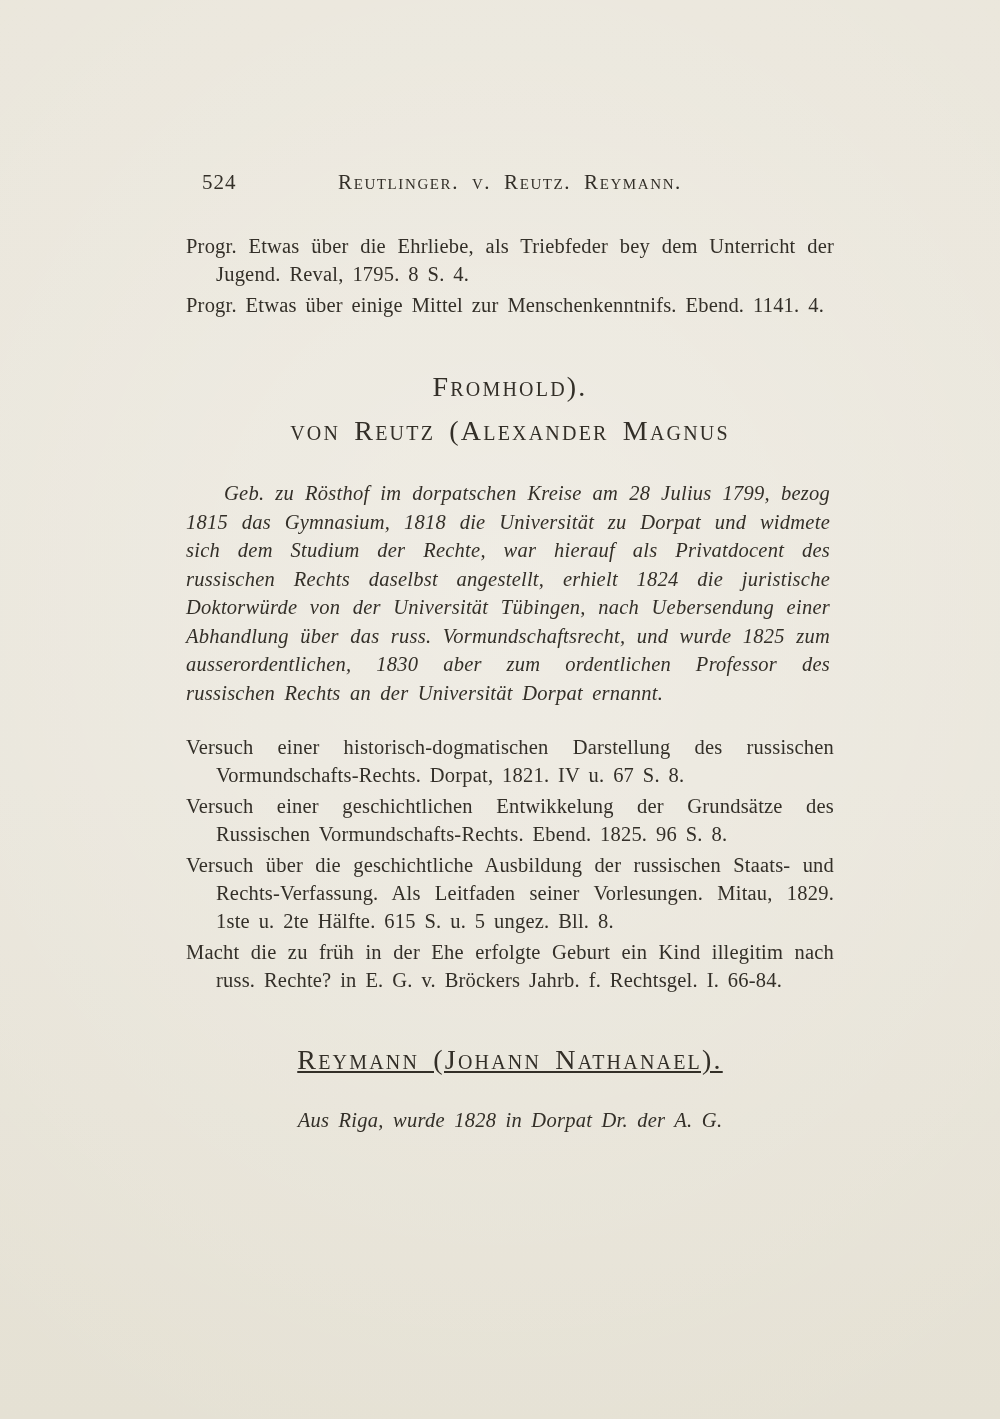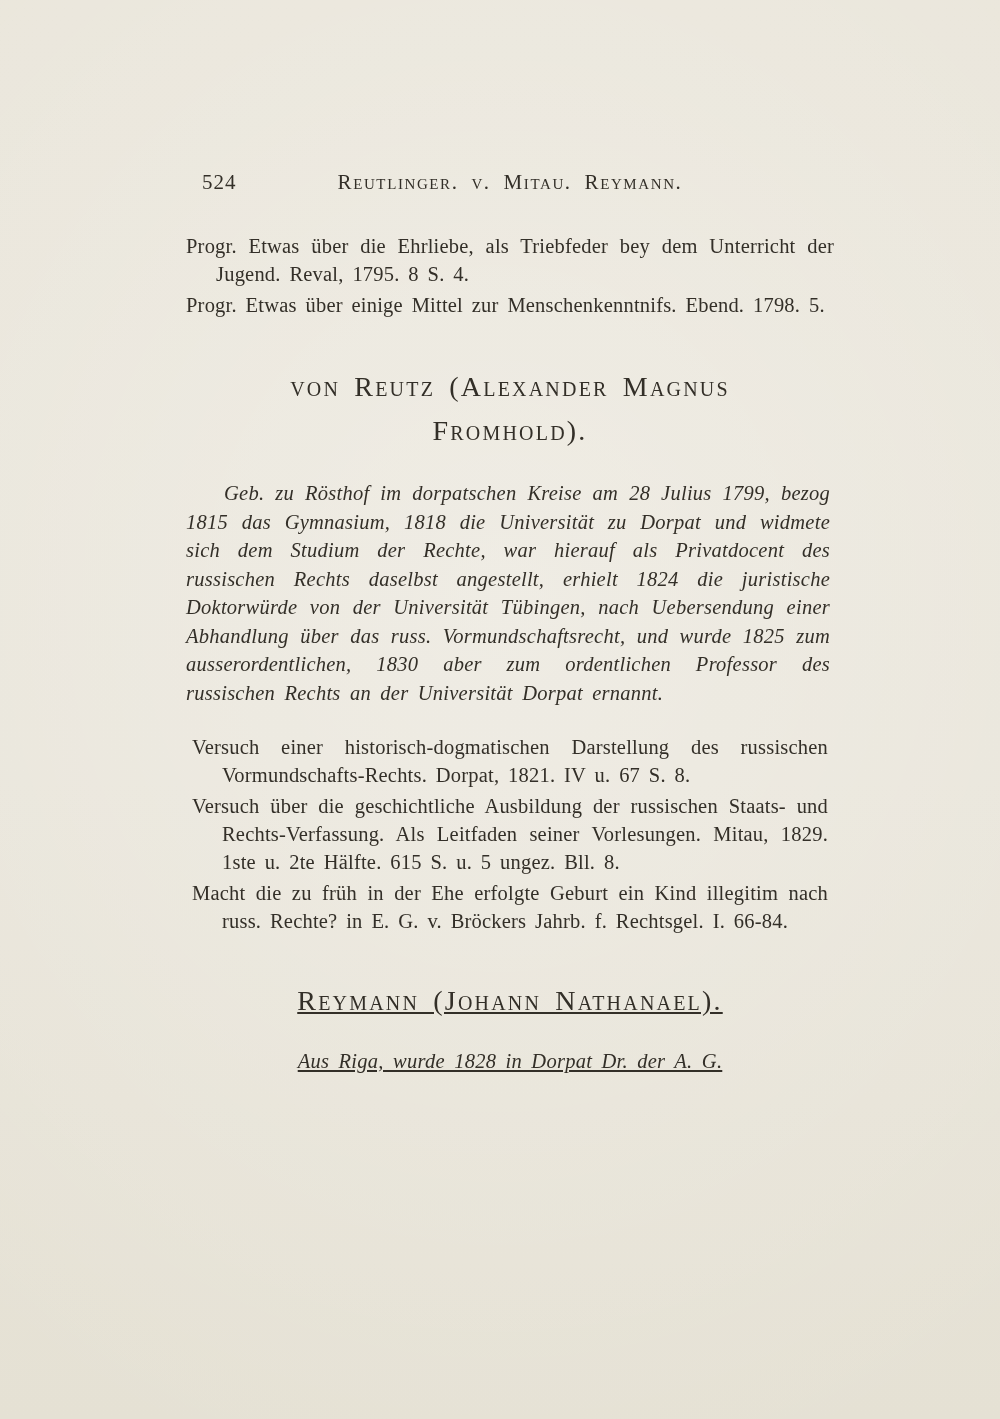--- a/index.html
+++ b/index.html
@@ -78,47 +78,47 @@
     line-height: 28.5px;
     text-align: justify;
     text-indent: 38px;
     word-spacing: 4px;
     letter-spacing: 0.25px;
   }
   .bio.centered {
     text-align: center;
     text-indent: 0;
     margin: 0 0 46px 0;
-    text-decoration: underline;
   }
-  .works { margin: 6px; }
+  .works { margin: 0; }
 </style>
 </head>
 <body>
 
 <div class="sheet">
 
   <header class="running-head">
     <span class="pagenum">524</span>
-    <span class="run-title">Reutlinger. v. Mitau. Reymann.</span>
+    <span class="run-title">Reutlinger. v. Reutz. Reymann.</span>
   </header>
 
   <section class="entries-top">
     <p class="entry">Progr. Etwas über die Ehrliebe, als Triebfeder bey dem Unterricht der Jugend. Reval, 1795. 8 S. 4.</p>
-    <p class="entry">Progr. Etwas über einige Mittel zur Menschenkenntnifs. Ebend. 1798. 5.</p>
+    <p class="entry">Progr. Etwas über einige Mittel zur Menschenkenntnifs. Ebend. 1141. 4.</p>
   </section>
 
   <section>
     <h2 class="entry-heading">
+      <span class="hl">Fromhold).</span>
       <span class="hl">von Reutz (Alexander Magnus</span>
-      <span class="hl">Fromhold).</span>
     </h2>
     <p class="bio">Geb. zu Rösthof im dorpatschen Kreise am 28 Julius 1799, bezog 1815 das Gymnasium, 1818 die Universität zu Dorpat und widmete sich dem Studium der Rechte, war hierauf als Privatdocent des russischen Rechts daselbst angestellt, erhielt 1824 die juristische Doktorwürde von der Universität Tübingen, nach Uebersendung einer Abhandlung über das russ. Vormundschaftsrecht, und wurde 1825 zum ausserordentlichen, 1830 aber zum ordentlichen Professor des russischen Rechts an der Universität Dorpat ernannt.</p>
     <div class="works">
       <p class="entry">Versuch einer historisch-dogmatischen Darstellung des russischen Vormundschafts-Rechts. Dorpat, 1821. IV u. 67 S. 8.</p>
+      <p class="entry">Versuch einer geschichtlichen Entwikkelung der Grundsätze des Russischen Vormundschafts-Rechts. Ebend. 1825. 96 S. 8.</p>
       <p class="entry">Versuch über die geschichtliche Ausbildung der russischen Staats- und Rechts-Verfassung. Als Leitfaden seiner Vorlesungen. Mitau, 1829. 1ste u. 2te Hälfte. 615 S. u. 5 ungez. Bll. 8.</p>
       <p class="entry">Macht die zu früh in der Ehe erfolgte Geburt ein Kind illegitim nach russ. Rechte? in E. G. v. Bröckers Jahrb. f. Rechtsgel. I. 66-84.</p>
     </div>
   </section>
 
   <section>
     <h2 class="entry-heading single">Reymann (Johann Nathanael).</h2>
     <p class="bio centered">Aus Riga, wurde 1828 in Dorpat Dr. der A. G.</p>
   </section>
 

